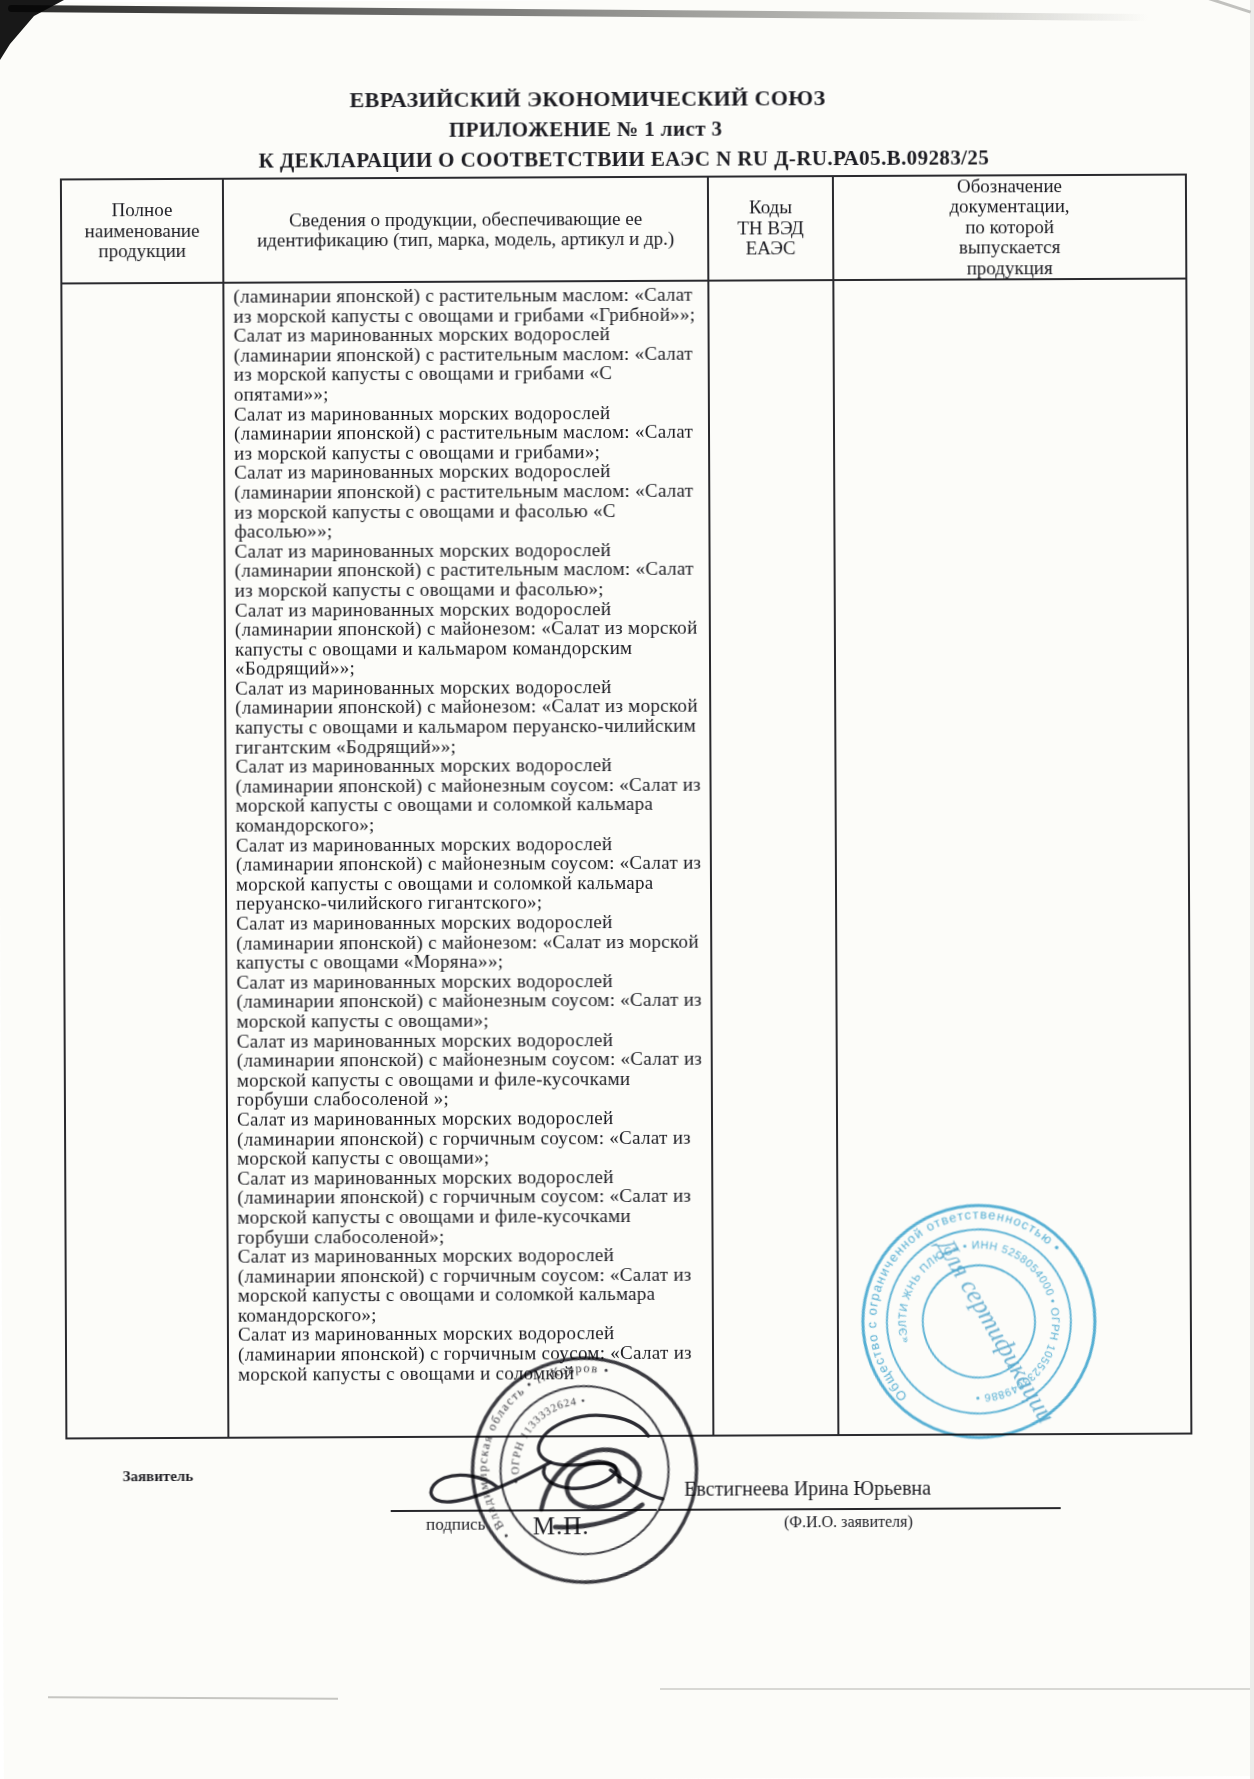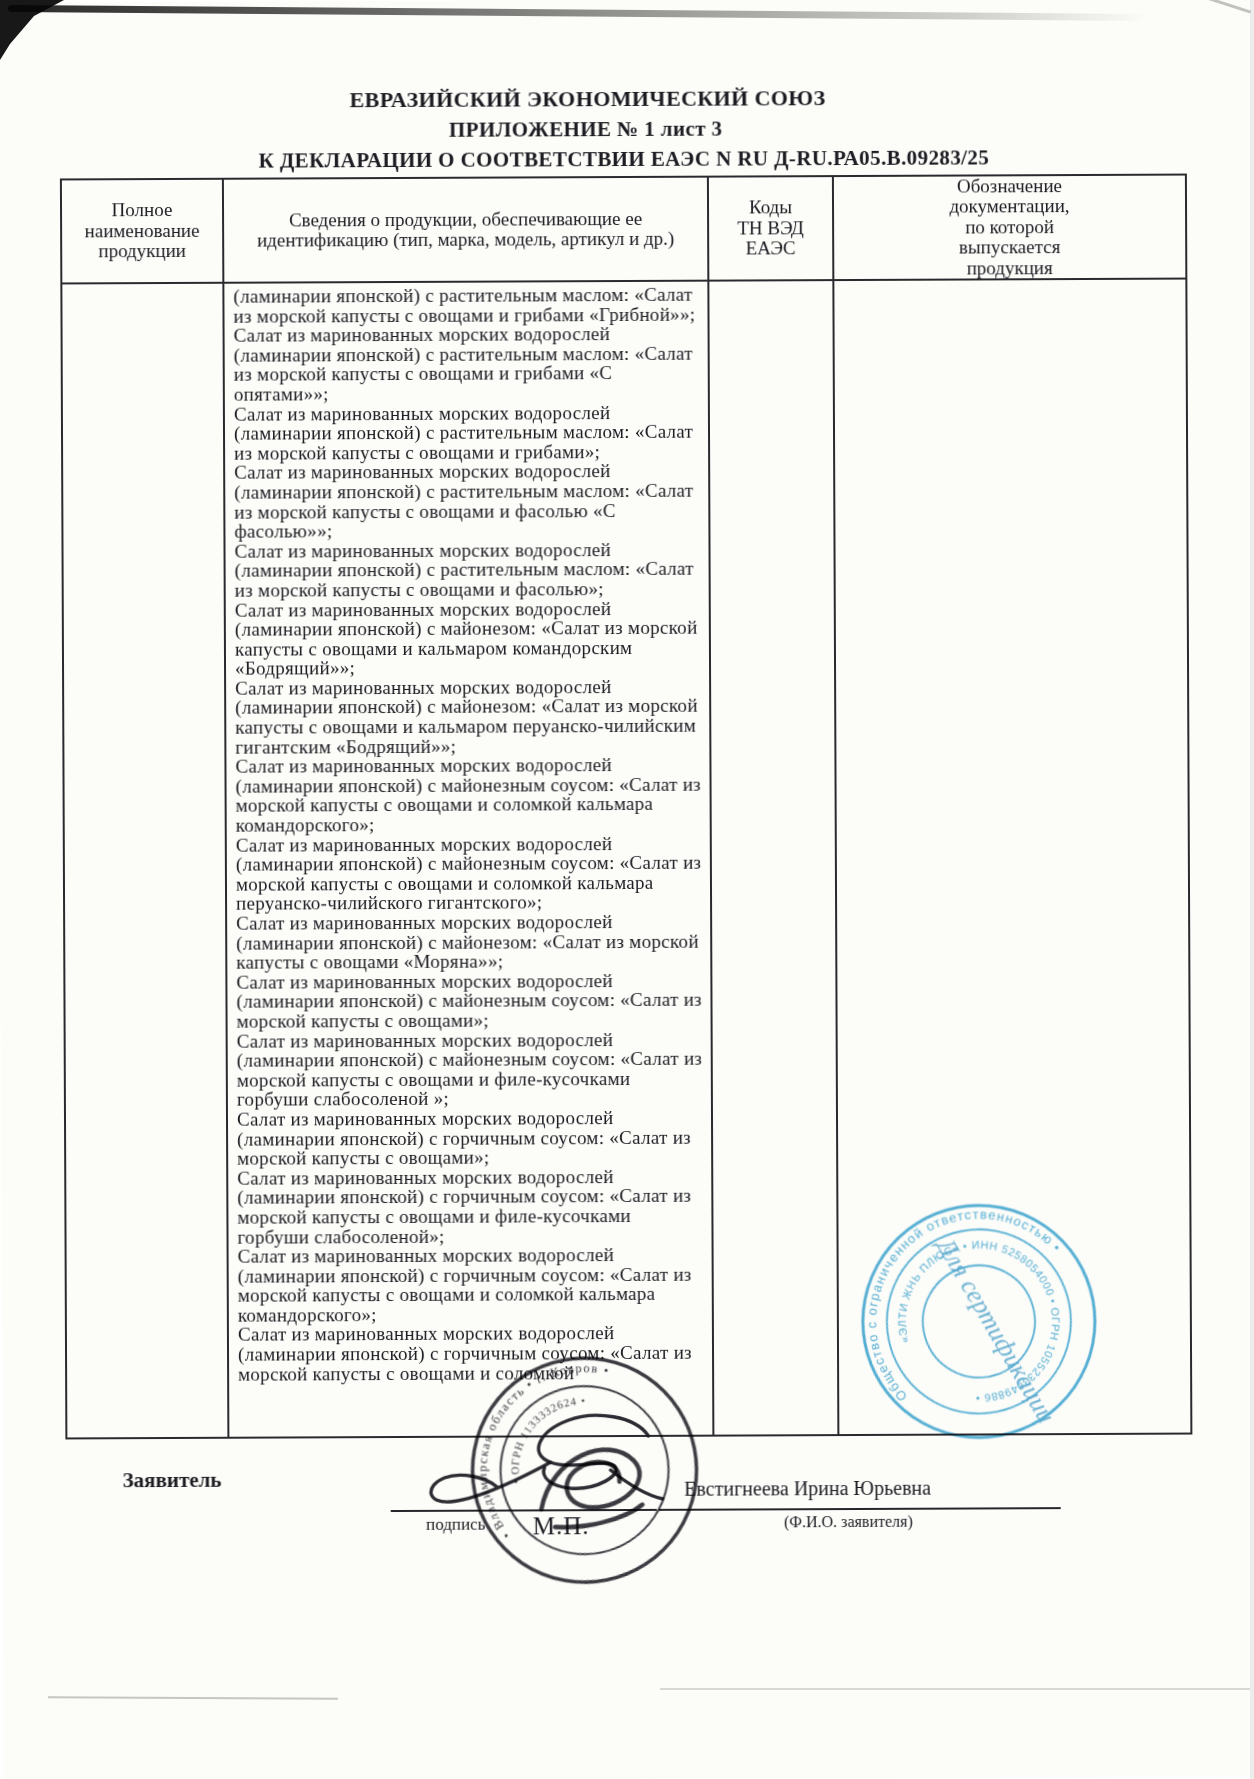--- a/index.html
+++ b/index.html
@@ -52,21 +52,21 @@
   .hcell {
     border-bottom:2px solid #2a2a2e;
     display:flex; align-items:center; justify-content:center;
     text-align:center; white-space:pre-line;
     font-size:19px; line-height:20.5px; padding:2px 4px;
   }
   .bcell { overflow:hidden; }
   .bcell.info { padding:3px 4px 0 9px; font-size:19px; line-height:19.6px; letter-spacing:.3px; }
   .entry { margin:0; }
   
-  .applicant-label { position:absolute; left:120px; top:1466px; font-size:21px; font-weight:bold; z-index:7; }
+  .applicant-label { position:absolute; left:120px; top:1466px; font-size:15px; font-weight:bold; z-index:7; }
   .sign-line1 { position:absolute; left:388px; top:1509px; width:266px; border-top:2px solid #26262a; z-index:7; }
   .sign-line2 { position:absolute; left:656px; top:1509px; width:402px; border-top:2px solid #26262a; z-index:7; }
   .sign-caption { position:absolute; left:398px; top:1514px; width:110px; text-align:center; font-size:17px; z-index:7; }
   .seal-mark { position:absolute; left:530px; top:1512px; font-size:25px; letter-spacing:1px; z-index:7; }
   .applicant-name { position:absolute; left:640px; top:1478px; width:330px; text-align:center; font-size:20px; z-index:7; }
   .name-caption { position:absolute; left:700px; top:1514px; width:210px; text-align:right; font-size:16px; z-index:7; }
   
   .signature { position:absolute; left:408px; top:1406px; width:260px; height:110px; z-index:8; }
   .signature path { fill:none; stroke:#15151d; stroke-width:3.4; stroke-linecap:round; opacity:.9; }
   

